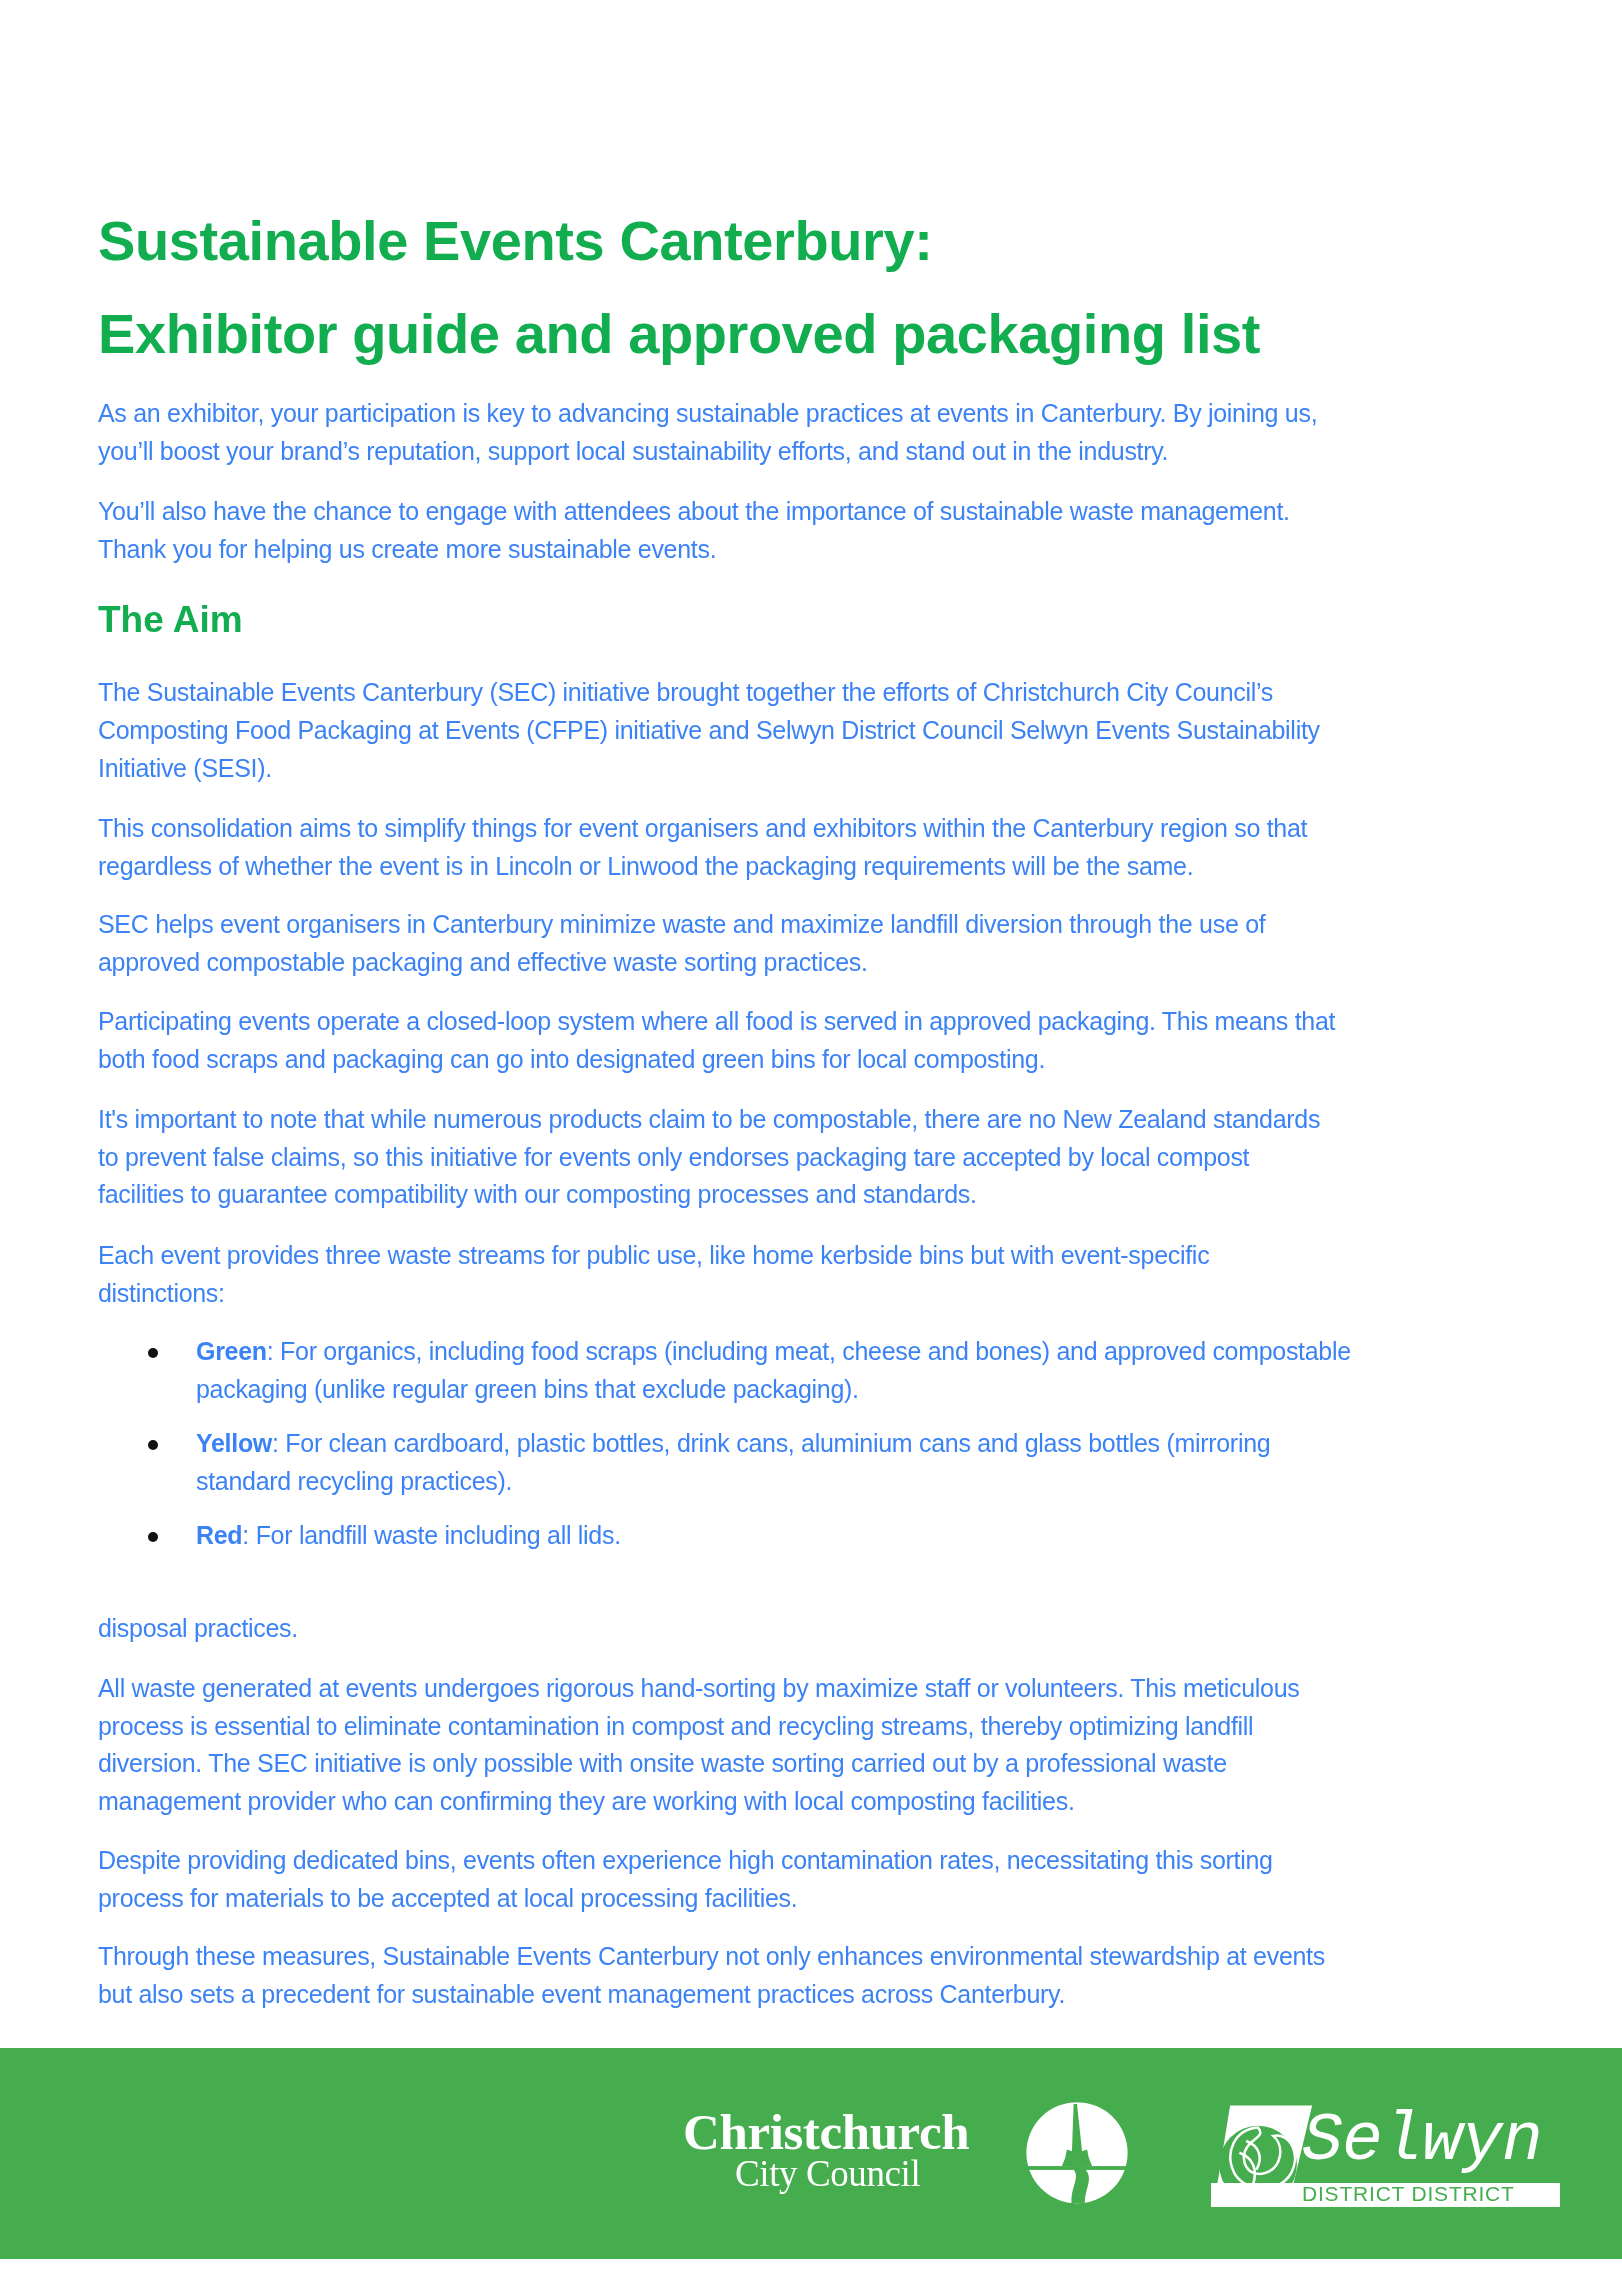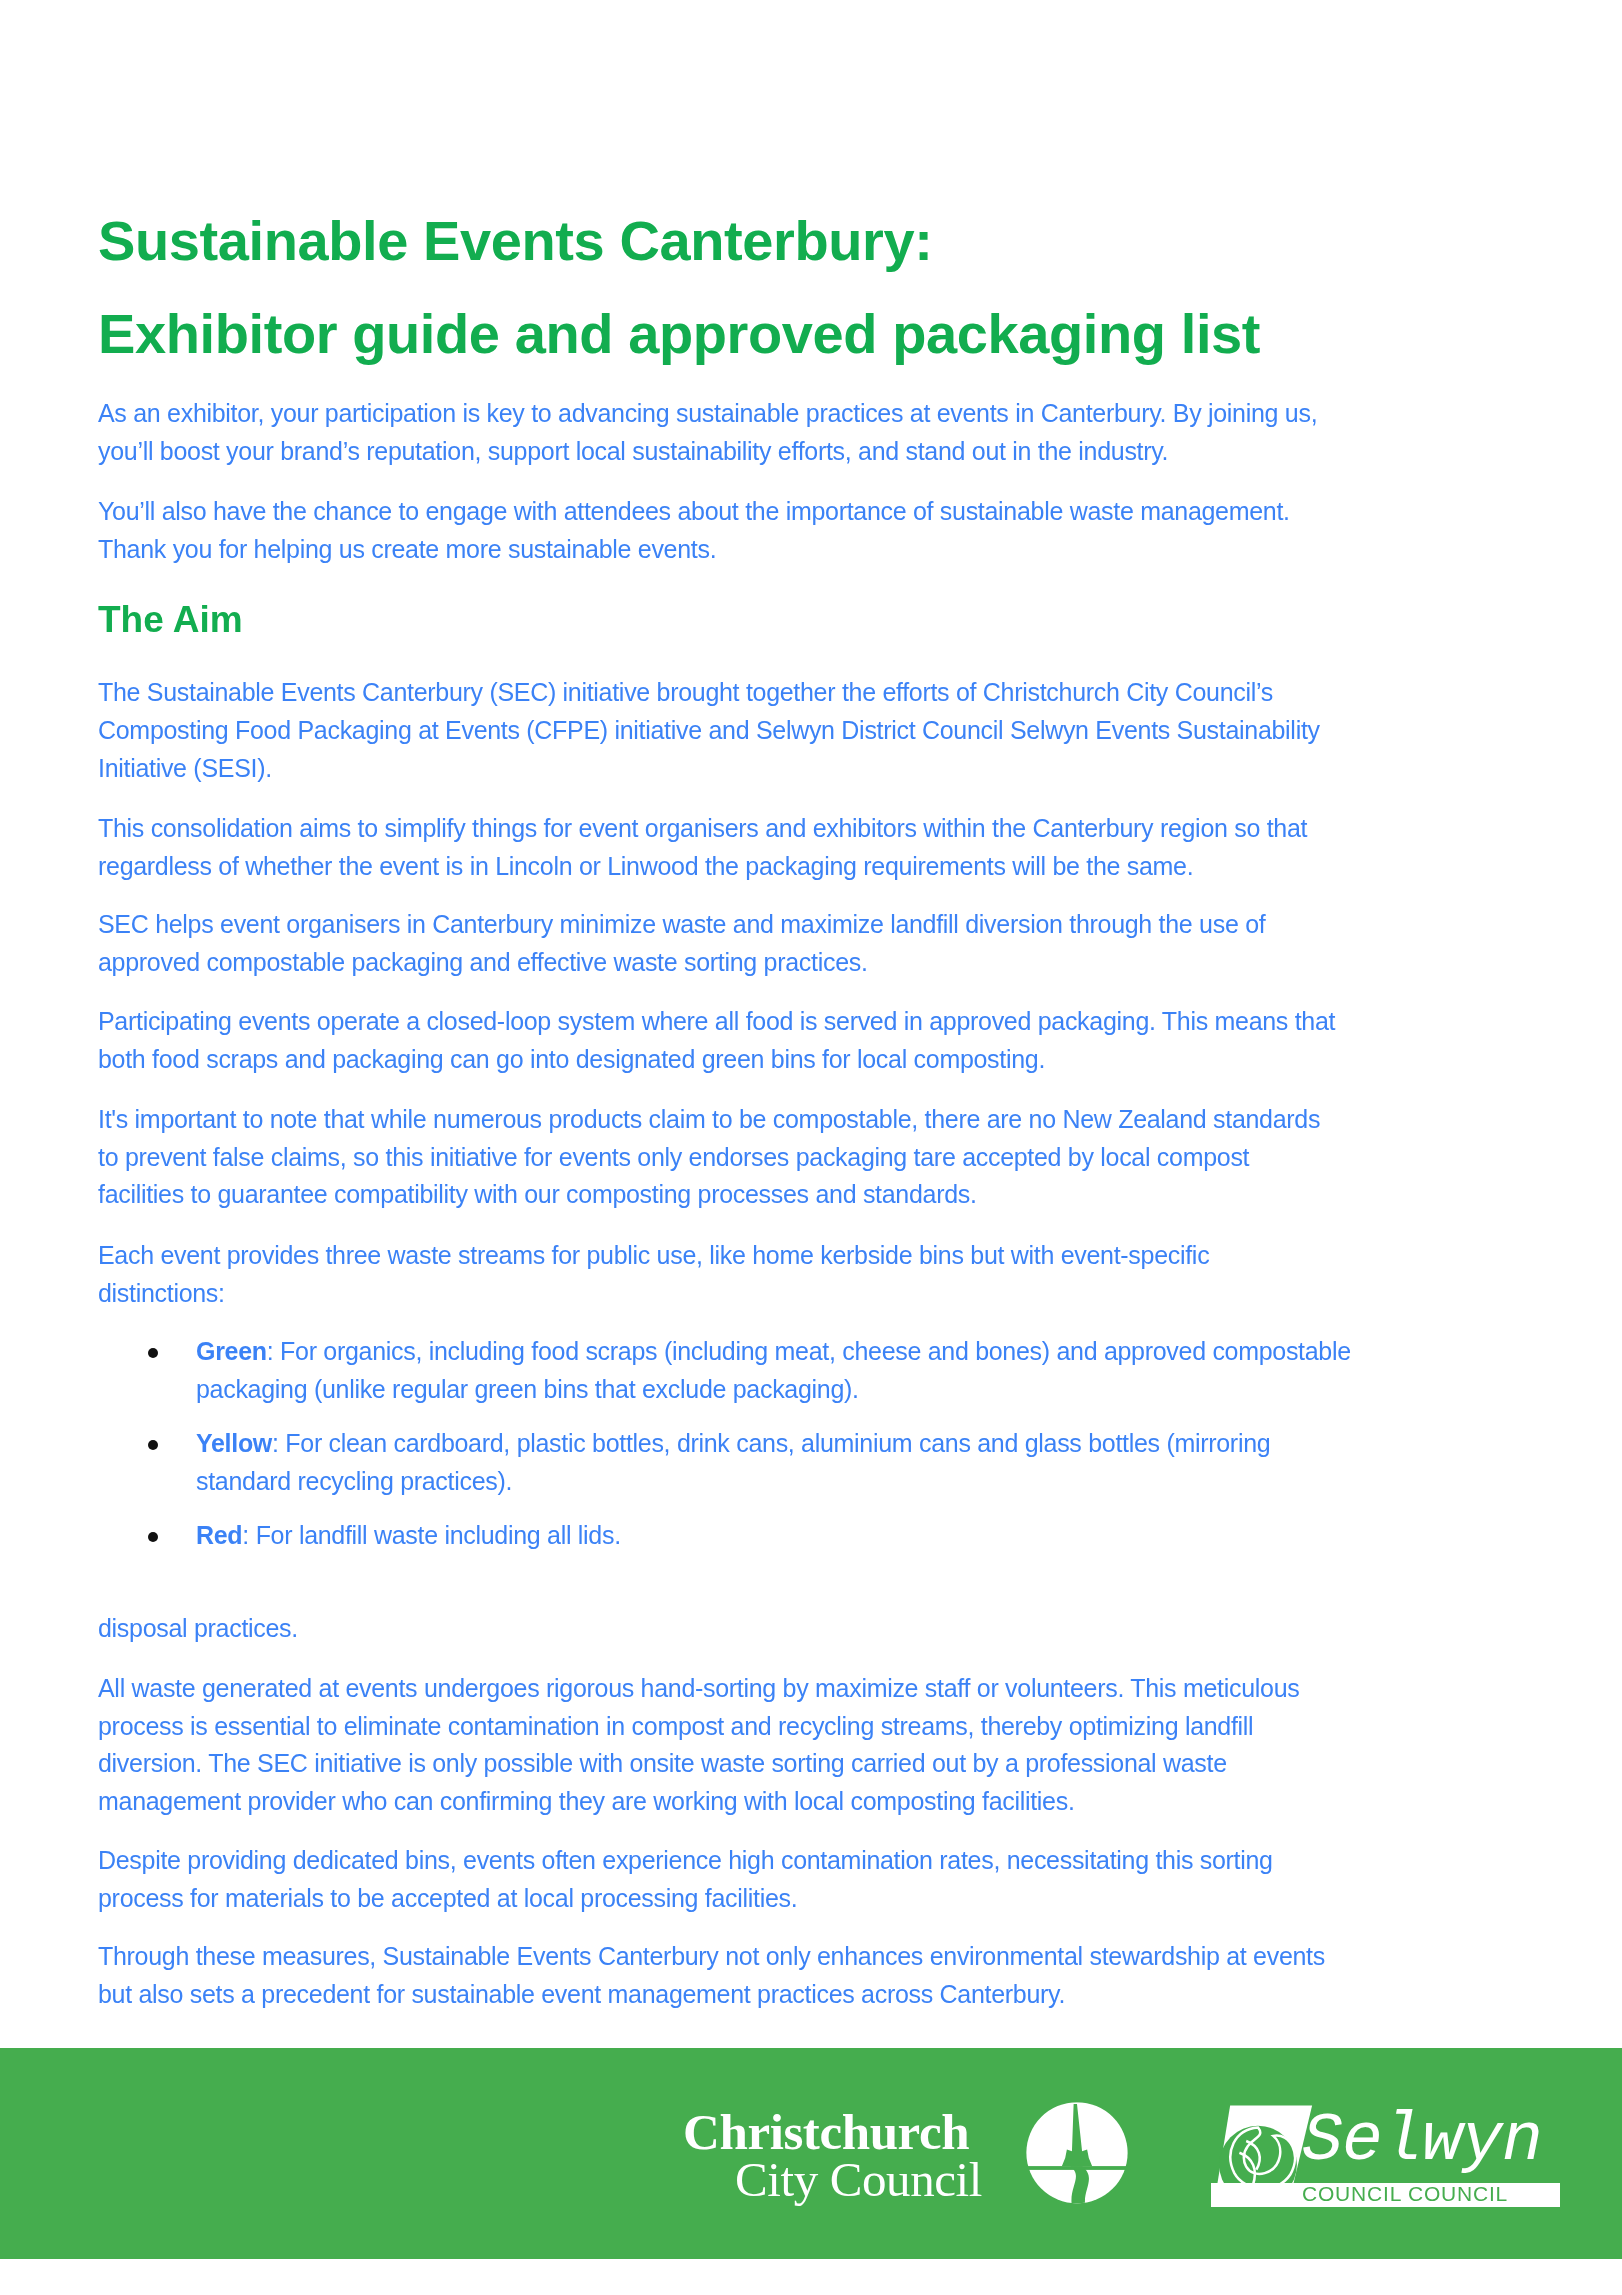--- a/index.html
+++ b/index.html
@@ -7,21 +7,21 @@
   .page { position: absolute; left: 0; top: 8px; width: 1623px; height: 2295px; }
   .title { position: absolute; left: 98px; color: #12ad4f; font-weight: bold; font-size: 56px; letter-spacing: -0.4px; white-space: nowrap; line-height: 1; }
   .h2 { position: absolute; left: 98px; color: #12ad4f; font-weight: bold; font-size: 37px; white-space: nowrap; line-height: 1; }
   .line { position: absolute; left: 98px; font-size: 25px; line-height: 1; white-space: nowrap; letter-spacing: -0.3px; color: #3b82f6; }
   .line.ind { left: 196px; }
   .bullet-dot { position: absolute; left: 148px; width: 10px; height: 10px; border-radius: 50%; background: #111; }
   b { font-weight: bold; }
   .footer { position: absolute; left: 0; top: 2040px; width: 1623px; height: 211px; background: #45ad4e; }
   .ccc-text { position: absolute; color: #fff; font-family: "Liberation Serif", serif; white-space: nowrap; line-height: 1; }
   .ccc-1 { left: 683px; top: 2099px; font-size: 51px; font-weight: bold; letter-spacing: -0.4px; }
-  .ccc-2 { left: 735px; top: 2147px; font-size: 49px; letter-spacing: -0.4px; }
+  .ccc-2 { left: 735px; top: 2147px; font-size: 37px; letter-spacing: -0.4px; }
   .ccc-logo { position: absolute; left: 1023px; top: 2094px; width: 108px; height: 105px; }
   .selwyn { position: absolute; left: 1209px; top: 2094px; width: 355px; height: 105px; }
   .sel-word { position: absolute; left: 1302px; top: 2099px; color: #fff; font-family: Liberation Mono, monospace; font-style: italic; font-size: 68px; line-height: 1; white-space: nowrap; letter-spacing: -0.8px; }
   .sel-bar { position: absolute; left: 1211px; top: 2175px; width: 349px; height: 24px; background: #fff; }
   .sel-bar-text { position: absolute; left: 1302px; top: 2175px; color: #45ad4e; font-size: 21px; line-height: 1; white-space: nowrap; letter-spacing: 0.8px; }
 </style>
 </head>
 <body>
 
 <div class="page">
@@ -112,17 +112,17 @@
   <div>
     <svg class="selwyn" viewBox="0 0 420 124">
       <polygon points="25,4 122,4 100,96 10,96" fill="#ffffff"></polygon>
       <circle cx="58" cy="74" r="46" fill="#45ad4e"></circle>
       <path d="M58,30 C30,32 18,60 30,84 C42,106 80,110 96,86 C110,62 96,36 76,40 C90,52 86,78 66,84 C46,90 34,68 46,52 C54,42 66,40 58,30 Z" fill="none" stroke="#ffffff" stroke-width="3"></path>
       <path d="M44,46 C60,52 64,66 56,80" fill="none" stroke="#ffffff" stroke-width="3"></path>
       <path d="M36,60 C52,66 58,80 52,98" fill="none" stroke="#ffffff" stroke-width="3"></path>
     </svg>
     <div class="sel-word">Selwyn</div>
     <div class="sel-bar"></div>
-    <div class="sel-bar-text">COUNCIL COUNCIL</div>
+    <div class="sel-bar-text">DISTRICT DISTRICT</div>
   </div>
 
 </div>
 
 
 </body></html>

